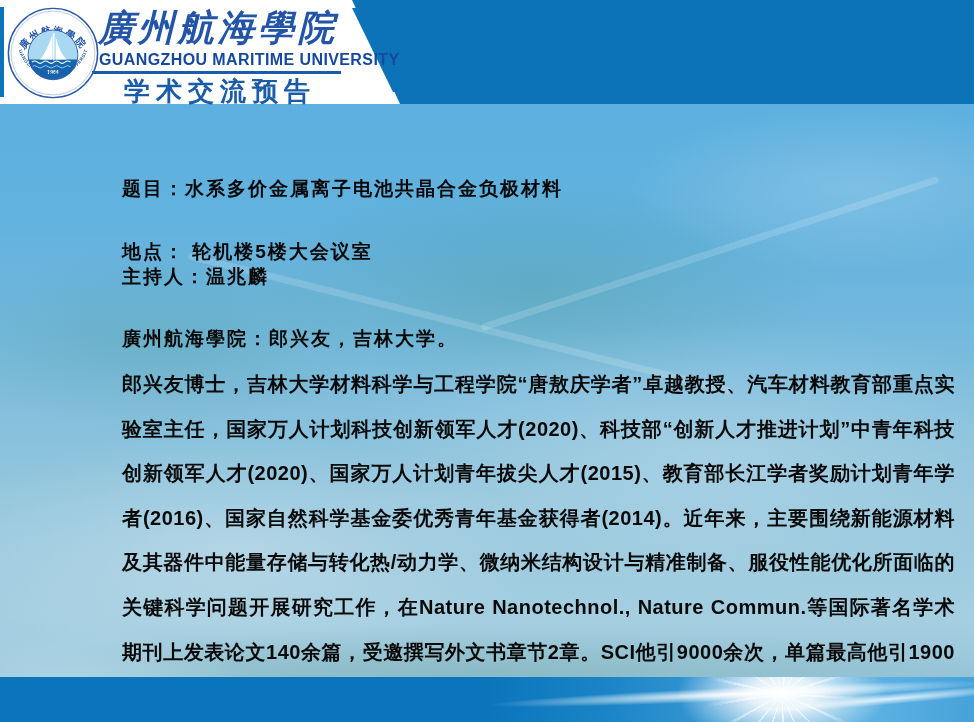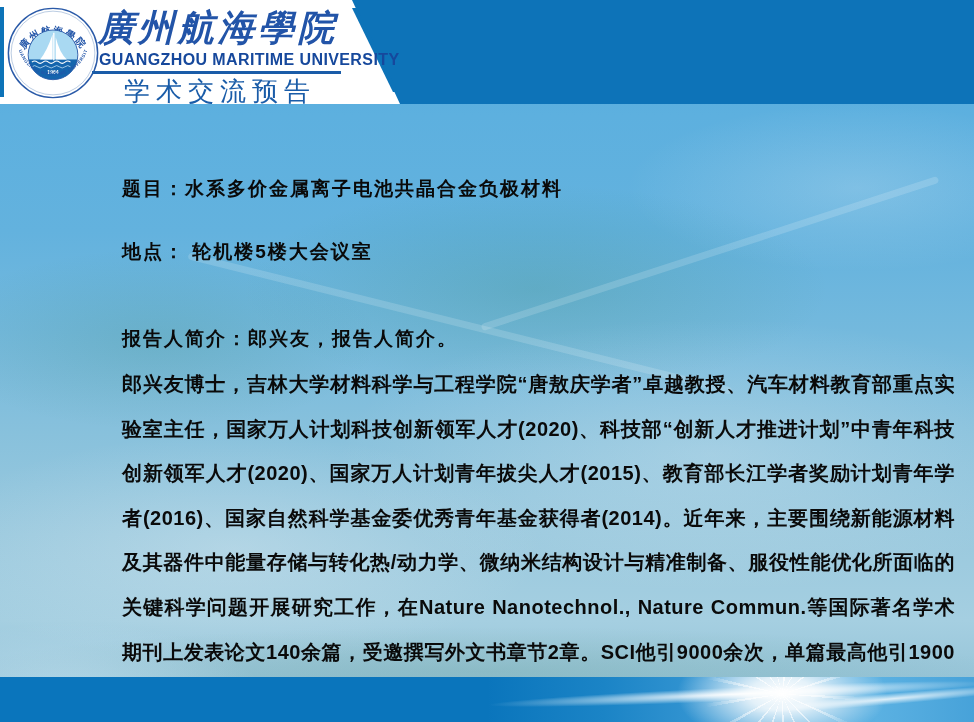--- a/index.html
+++ b/index.html
@@ -44,21 +44,21 @@
     font-family:"Liberation Serif","DejaVu Serif",serif; font-style:italic; font-weight:bold;
     font-size:36px; letter-spacing:4px; color:#2254a8; white-space:nowrap;
   }
   .univ-en {
     position:absolute; left:99px; top:51px; font-weight:bold; font-size:16px;
     letter-spacing:0.4px; color:#16489c; white-space:nowrap;
   }
   .header-underline { position:absolute; left:92px; top:71px; width:249px; height:3px; background:#1a5ca8; }
   .banner-title {
     position:absolute; left:124px; top:74px;
-    font-family:"Liberation Serif","DejaVu Serif",serif; font-weight:normal;
+    font-family:"Liberation Serif","DejaVu Serif",serif; font-weight:bold;
     font-size:26px; letter-spacing:6px; color:#1a5ca8; white-space:nowrap;
   }
 
   
   .content { position:absolute; left:0; top:104px; width:974px; height:574px; color:#0a0a0a; }
   .info { position:absolute; left:122px; font-weight:bold; font-size:19px; line-height:25px; letter-spacing:2px; white-space:pre; }
   .info-title-time { top:22px; }
   .info-place-speaker { top:85px; }
   .info-host { top:160px; }
   .info-bio-intro { top:222px; }
@@ -144,21 +144,22 @@
     <div class="banner-title">学术交流预告</div>
   </div>
 
   <div class="content">
     <div class="info info-title-time">
       <div>题目：水系多价金属离子电池共晶合金负极材料</div>
     </div>
     <div class="info info-place-speaker">
       <div>地点： 轮机楼5楼大会议室</div>
     </div>
-    <div class="info info-bio-intro">报告人简介：郎兴友，报告人简介。</div>
+    <div class="info info-host">主持人：温兆麟</div>
+    <div class="info info-bio-intro">廣州航海學院：郎兴友，吉林大学。</div>
     <div class="bio">郎兴友博士，吉林大学材料科学与工程学院“唐敖庆学者”卓越教授、汽车材料教育部重点实验室主任，国家万人计划科技创新领军人才(2020)、科技部“创新人才推进计划”中青年科技创新领军人才(2020)、国家万人计划青年拔尖人才(2015)、教育部长江学者奖励计划青年学者(2016)、国家自然科学基金委优秀青年基金获得者(2014)。近年来，主要围绕新能源材料及其器件中能量存储与转化热/动力学、微纳米结构设计与精准制备、服役性能优化所面临的关键科学问题开展研究工作，在Nature Nanotechnol., Nature Commun.等国际著名学术期刊上发表论文140余篇，受邀撰写外文书章节2章。SCI他引9000余次，单篇最高他引1900余次。</div>
   </div>
 
   <div class="footer">
     <div class="flare-streak1"></div>
     <div class="flare-streak2"></div>
     <div class="flare-rays"></div>
     <div class="flare-glow"></div>
   </div>
 

